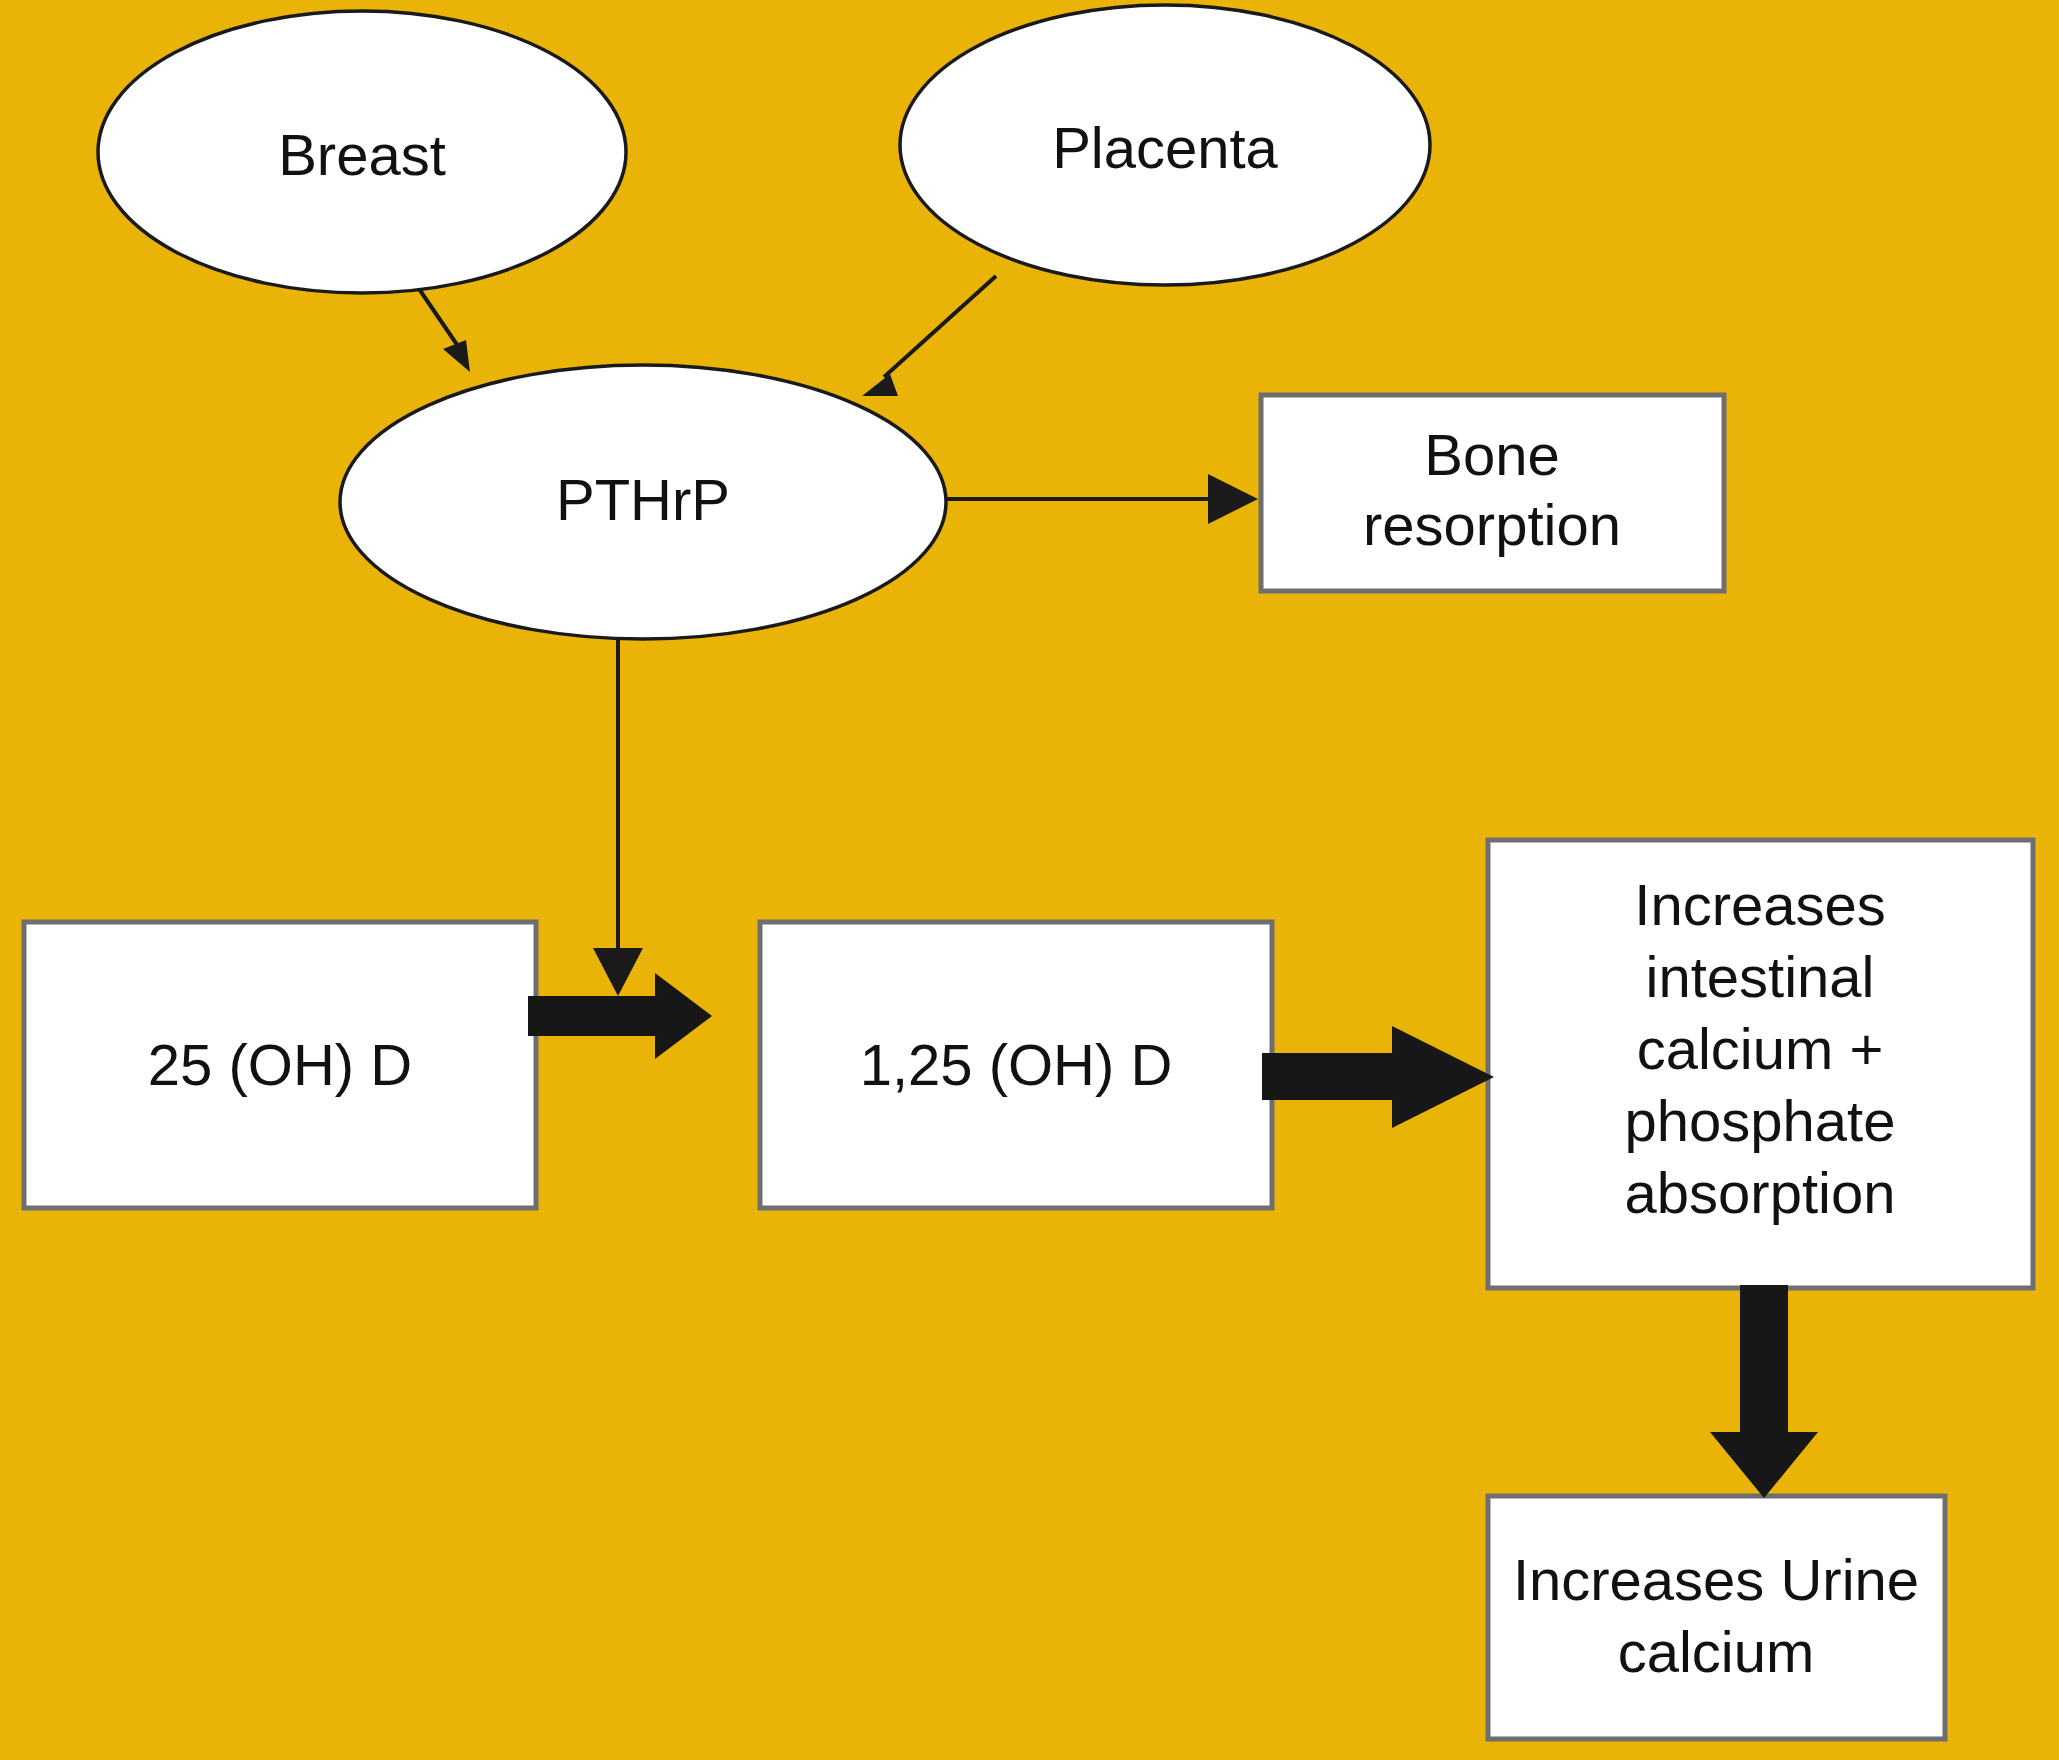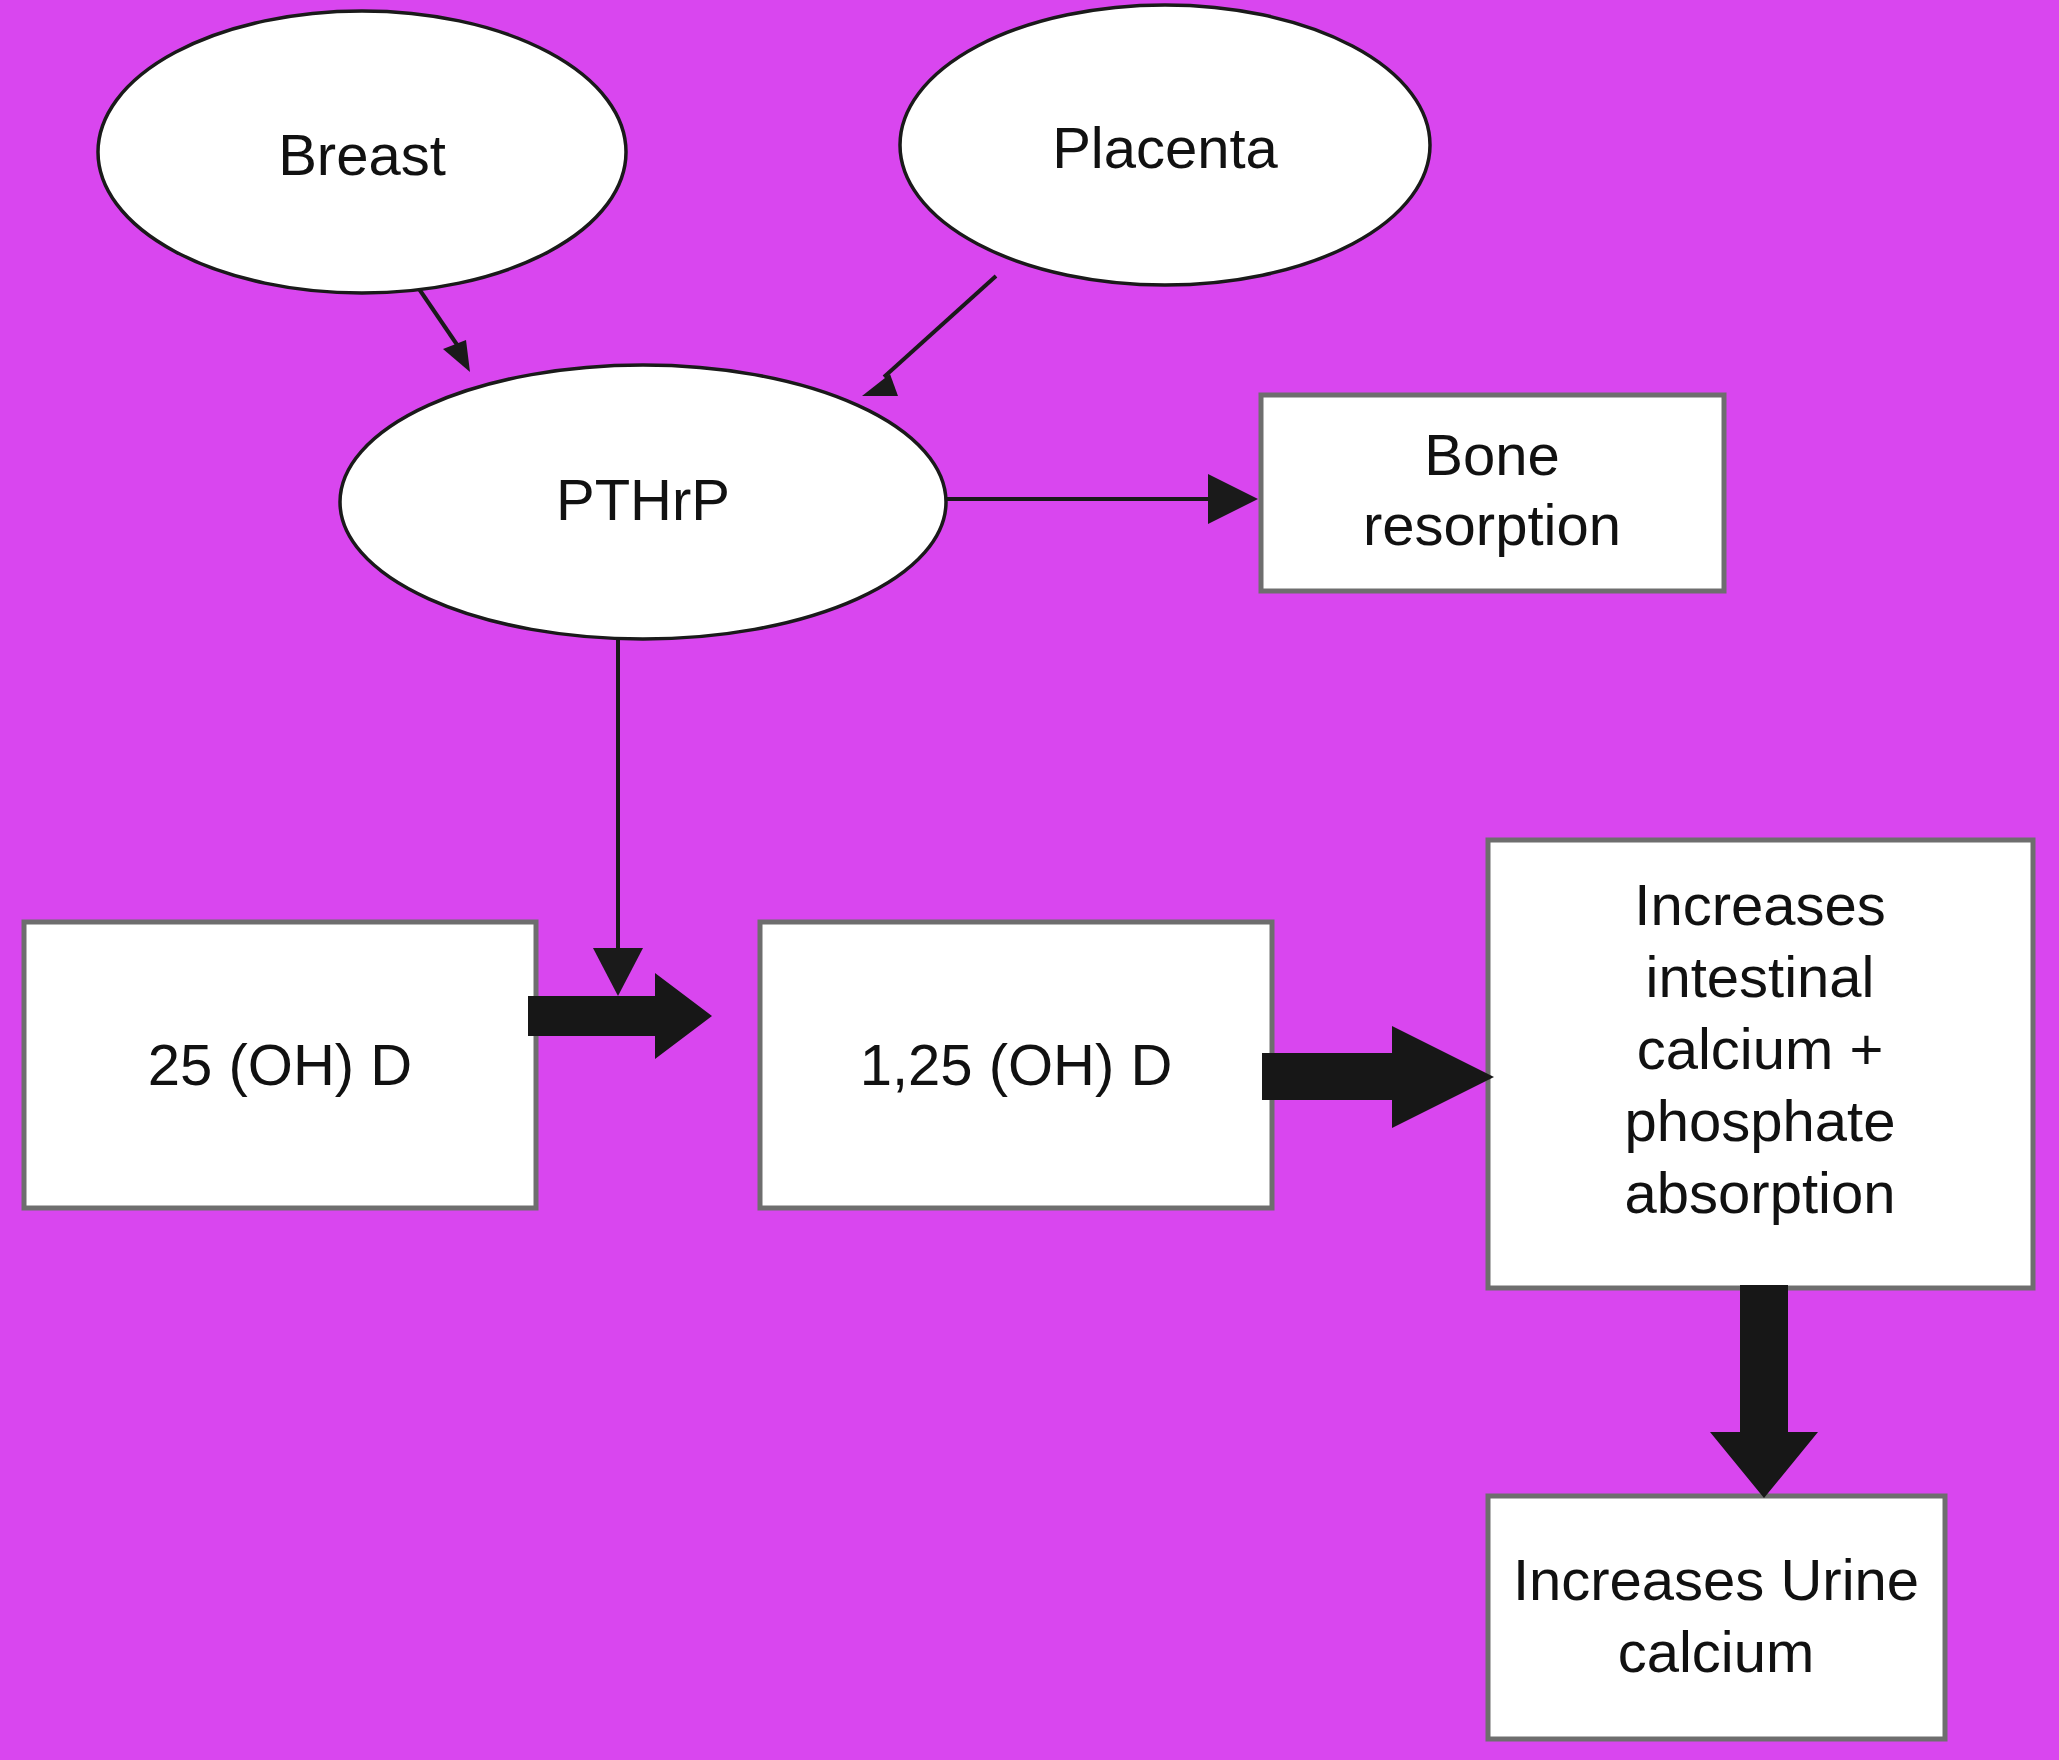--- a/index.html
+++ b/index.html
@@ -10,21 +10,21 @@
   body {
     width: 2059px;
     height: 1760px;
     overflow: hidden;
     font-family: "Liberation Sans", sans-serif;
   }
   #diagram-root {
     position: relative;
     width: 2059px;
     height: 1760px;
-    background: #d946ef;
+    background: #eab308;
   }
   svg.flowchart {
     display: block;
     width: 2059px;
     height: 1760px;
   }
   .node-shape-ellipse {
     fill: #ffffff;
     stroke: #1a1a1a;
     stroke-width: 3.5;

